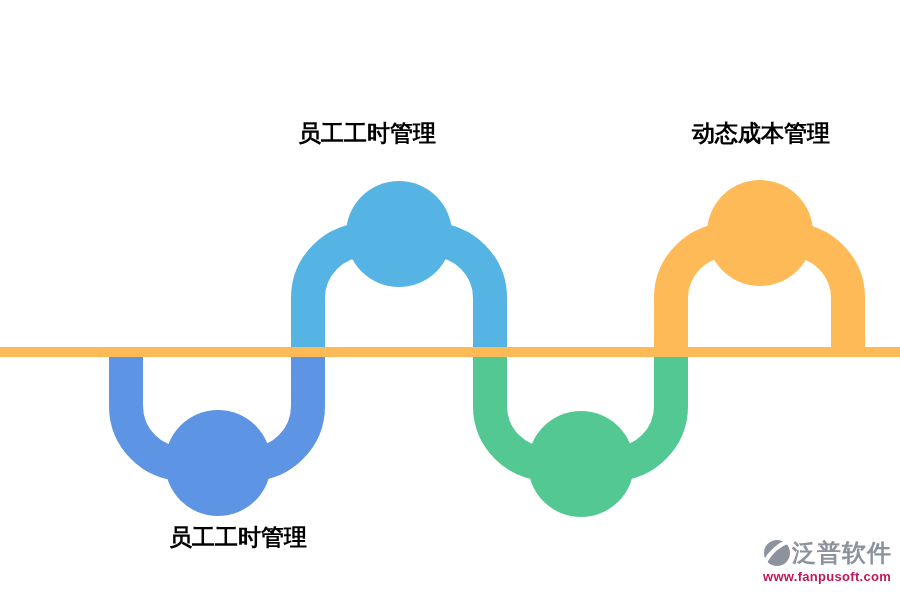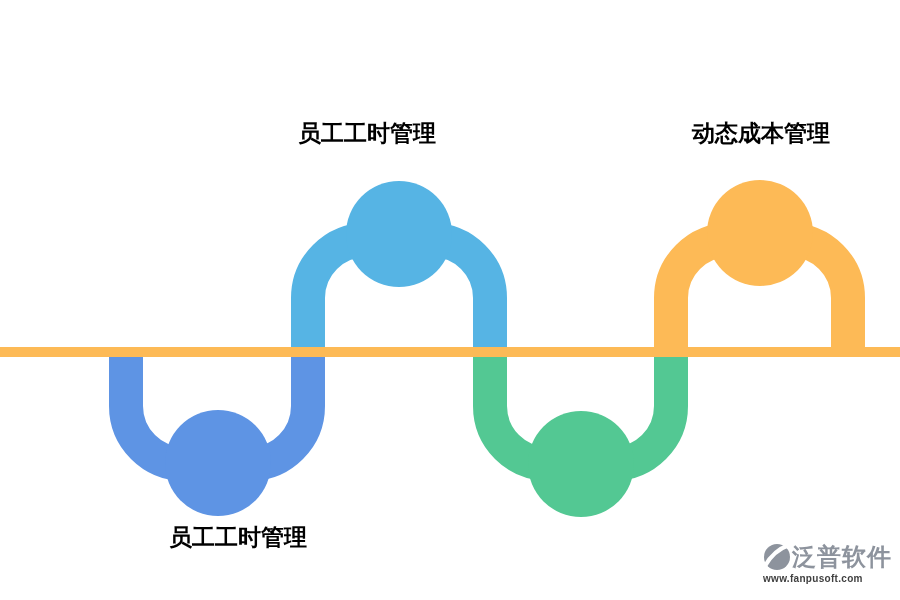--- a/index.html
+++ b/index.html
@@ -14,21 +14,21 @@
   }
   .watermark{
     position:absolute;right:3px;bottom:16px;width:134px;
     display:flex;flex-direction:column;align-items:flex-start;margin-left:36px;
   }
   .brand-row{display:flex;align-items:center;gap:1px;}
   .brand-name{
     font-size:24px;font-weight:bold;color:#8D939D;letter-spacing:1px;white-space:nowrap;
   }
   .brand-url{
-    font-size:10px;font-weight:bold;color:#404040;letter-spacing:0.3px;
+    font-size:13px;font-weight:bold;color:#be185d;letter-spacing:0.3px;
     margin-top:0px;white-space:nowrap;
   }
 </style>
 </head>
 <body>
 
 <div style="position:absolute;inset:0;">
   <svg class="canvas-svg" width="900" height="600" viewBox="0 0 900 600">
 
     <path d="M 126 352 L 126 406 A 58 58 0 0 0 184 464 L 250 464 A 58 58 0 0 0 308 406 L 308 352" fill="none" stroke-width="34" stroke-linecap="butt" stroke="#5E94E4"></path>

